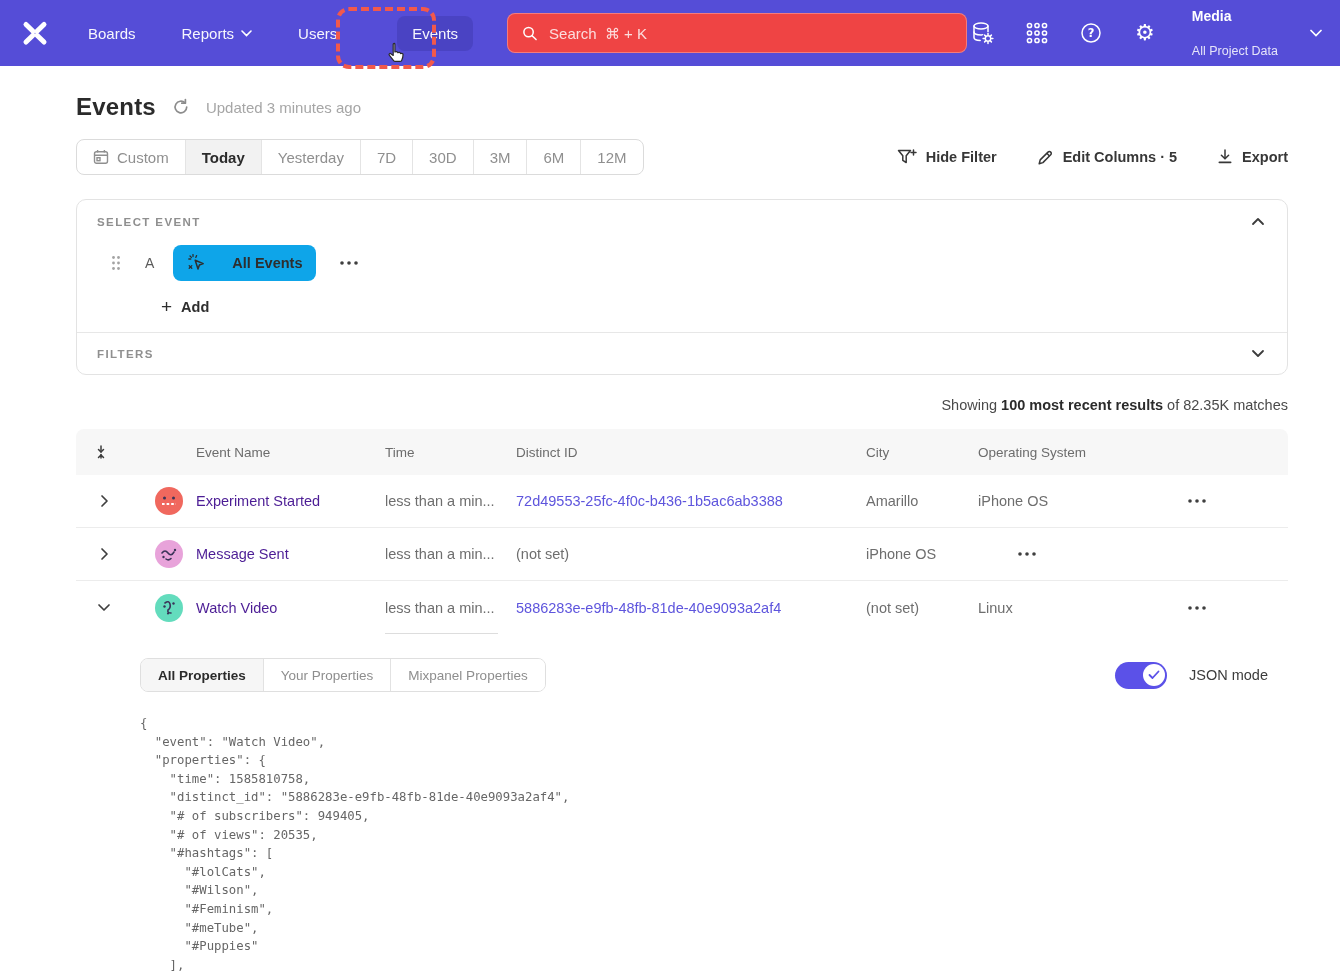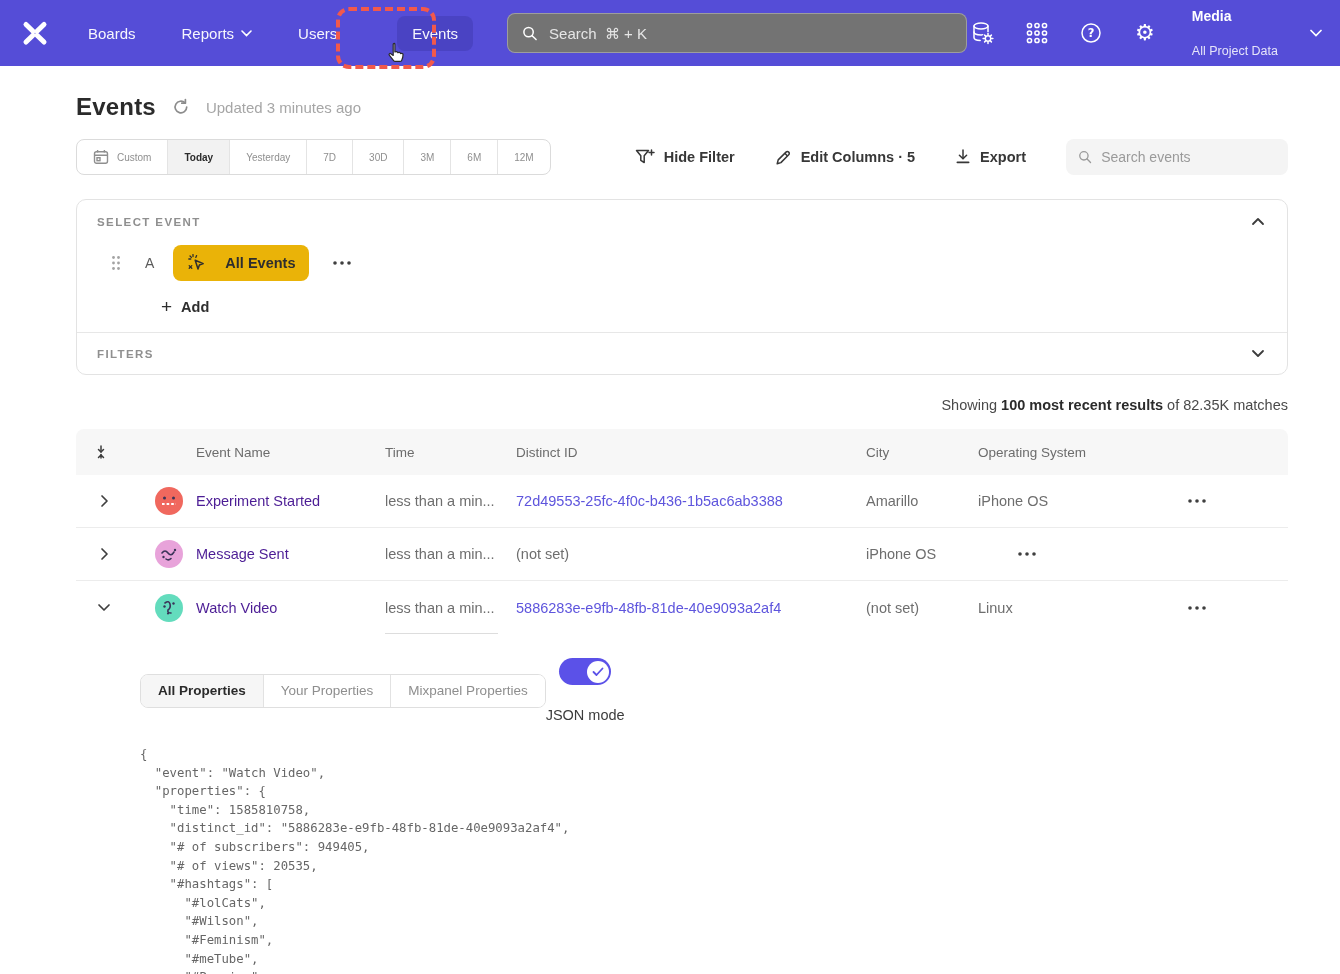--- a/index.html
+++ b/index.html
@@ -6,21 +6,21 @@
   html,body { width:1340px; height:974px; overflow:hidden; background:#fff;
               font-family:"Liberation Sans","DejaVu Sans",sans-serif; }
 
   
   .nav { position:relative; height:66px; background:#554DD7; display:flex; align-items:center;
          padding:0 18px 0 20px; color:#fff; }
   .nav-logo { width:30px; height:30px; margin-right:38px; flex:0 0 auto; cursor:pointer; }
   .nav-items { display:flex; align-items:center; gap:46px; }
   .nav-item { font-size:15px; color:rgba(255,255,255,.95); cursor:pointer; display:flex; align-items:center; gap:7px; }
   .nav-item.events-btn { background:#4A43C3; padding:9px 15px; border-radius:8px; margin-left:14px; }
-  .nav-search { margin-left:34px; width:460px; height:40px; background:#737373;
+  .nav-search { margin-left:34px; width:460px; height:40px; background:#ef4444;
                 border:1px solid rgba(255,255,255,.30); border-radius:8px;
                 display:flex; align-items:center; padding:0 14px; gap:11px; }
   .nav-search input { background:transparent; border:none; outline:none; color:#fff;
                       font-size:15px; width:100%; font-family:inherit; }
   .nav-search input::placeholder { color:rgba(255,255,255,.82); }
   .nav-right { margin-left:auto; display:flex; align-items:center; gap:28px; }
   .nav-iconbtn { width:26px; height:26px; display:flex; align-items:center; justify-content:center; cursor:pointer; }
   .gear-glyph { font-family:"DejaVu Sans",sans-serif; font-size:22px; color:#fff; line-height:1; }
   .project-block { margin-left:6px; text-align:left; cursor:pointer; }
   .project-name { font-size:14px; font-weight:700; color:#fff; }
@@ -34,21 +34,21 @@
 
   
   .main { width:1212px; margin-left:76px; }
   .title-row { display:flex; align-items:center; margin-top:27px; gap:16px; }
   .page-title { font-size:24px; font-weight:700; color:#2B2B2B; letter-spacing:.2px; }
   .updated { font-size:15px; color:#A6A6A6; }
   .refresh-btn { display:flex; align-items:center; cursor:pointer; }
 
   .controls-row { display:flex; align-items:center; justify-content:space-between; margin-top:18px; }
   .seg { display:inline-flex; border:1px solid #DBDBDB; border-radius:8px; overflow:hidden; height:36px; background:#fff; }
-  .seg-item { display:flex; align-items:center; gap:8px; padding:0 16px; font-size:10px;
+  .seg-item { display:flex; align-items:center; gap:8px; padding:0 16px; font-size:15px;
               color:#8F8F8F; border-right:1px solid #E4E4E4; cursor:pointer; white-space:nowrap; }
   .seg-item:last-child { border-right:none; }
   .seg-item.selected { background:#F2F2F2; color:#2B2B2B; font-weight:700; }
   .toolbar { display:flex; align-items:center; gap:40px; }
   .tool-btn { display:flex; align-items:center; gap:9px; font-size:14.5px; font-weight:600;
               color:#373737; cursor:pointer; white-space:nowrap; }
   .search-events { width:222px; height:36px; background:#F4F4F4; border-radius:8px;
                    display:flex; align-items:center; padding:0 12px; gap:9px; }
   .search-events input { border:none; outline:none; background:transparent; font-size:14px;
                          color:#444; width:100%; font-family:inherit; }
@@ -57,21 +57,21 @@
   
   .qb-card { margin-top:24px; border:1px solid #E3E3E3; border-radius:10px; }
   .qb-section { padding:15px 20px 16px 20px; }
   .qb-head { display:flex; align-items:center; justify-content:space-between; }
   .qb-label { font-size:11.5px; font-weight:700; letter-spacing:1.4px; color:#8F8F8F; }
   .qb-chevron { cursor:pointer; display:flex; padding:2px; }
   .qb-divider { border-top:1px solid #E7E7E7; }
   .step-row { display:flex; align-items:center; margin-top:17px; }
   .drag-handle { margin-left:14px; cursor:grab; display:flex; }
   .step-letter { font-size:14px; color:#5B5B5B; margin-left:24px; }
-  .event-chip { margin-left:19px; display:flex; align-items:center; gap:18px; background:#eab308;
+  .event-chip { margin-left:19px; display:flex; align-items:center; gap:25px; background:#0ea5e9;
                 border-radius:8px; height:36px; padding:0 14px; cursor:pointer;
                 font-size:14.5px; font-weight:700; color:#2E2E2E; }
   .more-dots { margin-left:20px; cursor:pointer; display:flex; padding:4px; }
   .add-row { display:flex; align-items:center; gap:9px; margin-top:16px; margin-left:64px;
              cursor:pointer; font-size:14.5px; font-weight:600; color:#2E2E2E; width:fit-content; }
   .plus-glyph { font-size:19px; font-weight:400; color:#2E2E2E; line-height:1; }
 
   .showing { margin-top:22px; font-size:14.5px; color:#4A4A4A;text-align:right; }
   .showing b { color:#2B2B2B; }
 
@@ -87,27 +87,27 @@
   .cell-name { font-size:14.5px; color:#4c1d95; }
   .cell-time { font-size:14.5px; color:#6E6E6E; position:relative; height:100%; display:flex; align-items:center; }
   .cell-time.underlined:after { content:""; position:absolute; left:0; right:18px; bottom:0; border-bottom:1px solid #DDD; }
   .cell-id { font-size:14.5px; color:#5E55DD; cursor:pointer; text-decoration:none; }
   .cell-dim { font-size:14.5px; color:#6E6E6E; }
   .row-actions { padding-left:40px; display:flex; }
   .sort-icon { display:flex; justify-content:center; cursor:pointer; }
 
   
   .detail { padding:24px 20px 0 64px; }
-  .detail-top { display:flex; align-items:center; }
+  .detail-top { display:flex; align-items:center; justify-content:space-between; }
   .tabs { display:inline-flex; border:1px solid #DFDFDF; border-radius:8px; overflow:hidden; height:34px; }
   .tab { display:flex; align-items:center; padding:0 17px; font-size:13.5px; color:#8E8E8E;
          background:#fff; border-right:1px solid #E2E2E2; cursor:pointer; white-space:nowrap; }
   .tab:last-child { border-right:none; }
   .tab.selected { background:#F6F6F6; color:#2B2B2B; font-weight:700; }
-  .json-toggle-wrap { display:flex; align-items:center; gap:22px;flex-direction:column; }
+  .json-toggle-wrap { display:flex; align-items:center; gap:22px; }
   .toggle { width:52px; height:27px; border-radius:14px; background:#5B51E8; position:relative; cursor:pointer; }
   .toggle-knob { position:absolute; right:2.5px; top:2.5px; width:22px; height:22px; border-radius:50%;
                  background:#fff; display:flex; align-items:center; justify-content:center; }
   .toggle-label { font-size:14.5px; color:#3C3C3C; }
   .json-pre { margin-top:22px; font-family:"DejaVu Sans Mono","Liberation Mono",monospace;
               font-size:12.3px; line-height:18.6px; color:#666; white-space:pre; }
 
   svg { display:block; }
 </style>
 </head>
@@ -271,27 +271,20 @@
         <span>Edit Columns · 5</span>
       </div>
       <div class="tool-btn">
         <svg width="16" height="16" viewBox="0 0 16 16" fill="none" stroke="#373737" stroke-width="1.5">
           <line x1="8" y1="1" x2="8" y2="9.5" stroke-linecap="round"></line>
           <polyline points="4.4,6.2 8,9.8 11.6,6.2" stroke-linecap="round" stroke-linejoin="round"></polyline>
           <line x1="2.4" y1="13.3" x2="13.6" y2="13.3" stroke-linecap="round" stroke-width="1.8"></line>
         </svg>
         <span>Export</span>
       </div>
-      <div class="search-events">
-        <svg width="16" height="16" viewBox="0 0 16 16">
-          <circle cx="6.7" cy="6.7" r="4.7" fill="none" stroke="#9A9A9A" stroke-width="1.5"></circle>
-          <line x1="10.3" y1="10.3" x2="14.2" y2="14.2" stroke="#9A9A9A" stroke-width="1.5" stroke-linecap="round"></line>
-        </svg>
-        <input type="text" placeholder="Search events" style="">
-      </div>
     </div>
   </div>
 
   <div class="qb-card">
     <div class="qb-section">
       <div class="qb-head">
         <div class="qb-label">SELECT EVENT</div>
         <div class="qb-chevron">
           <svg width="14" height="9" viewBox="0 0 14 9">
               <polyline points="2,7 7,2 12,7" fill="none" stroke="#3C3C3C" stroke-width="1.8" stroke-linecap="round" stroke-linejoin="round"></polyline>

